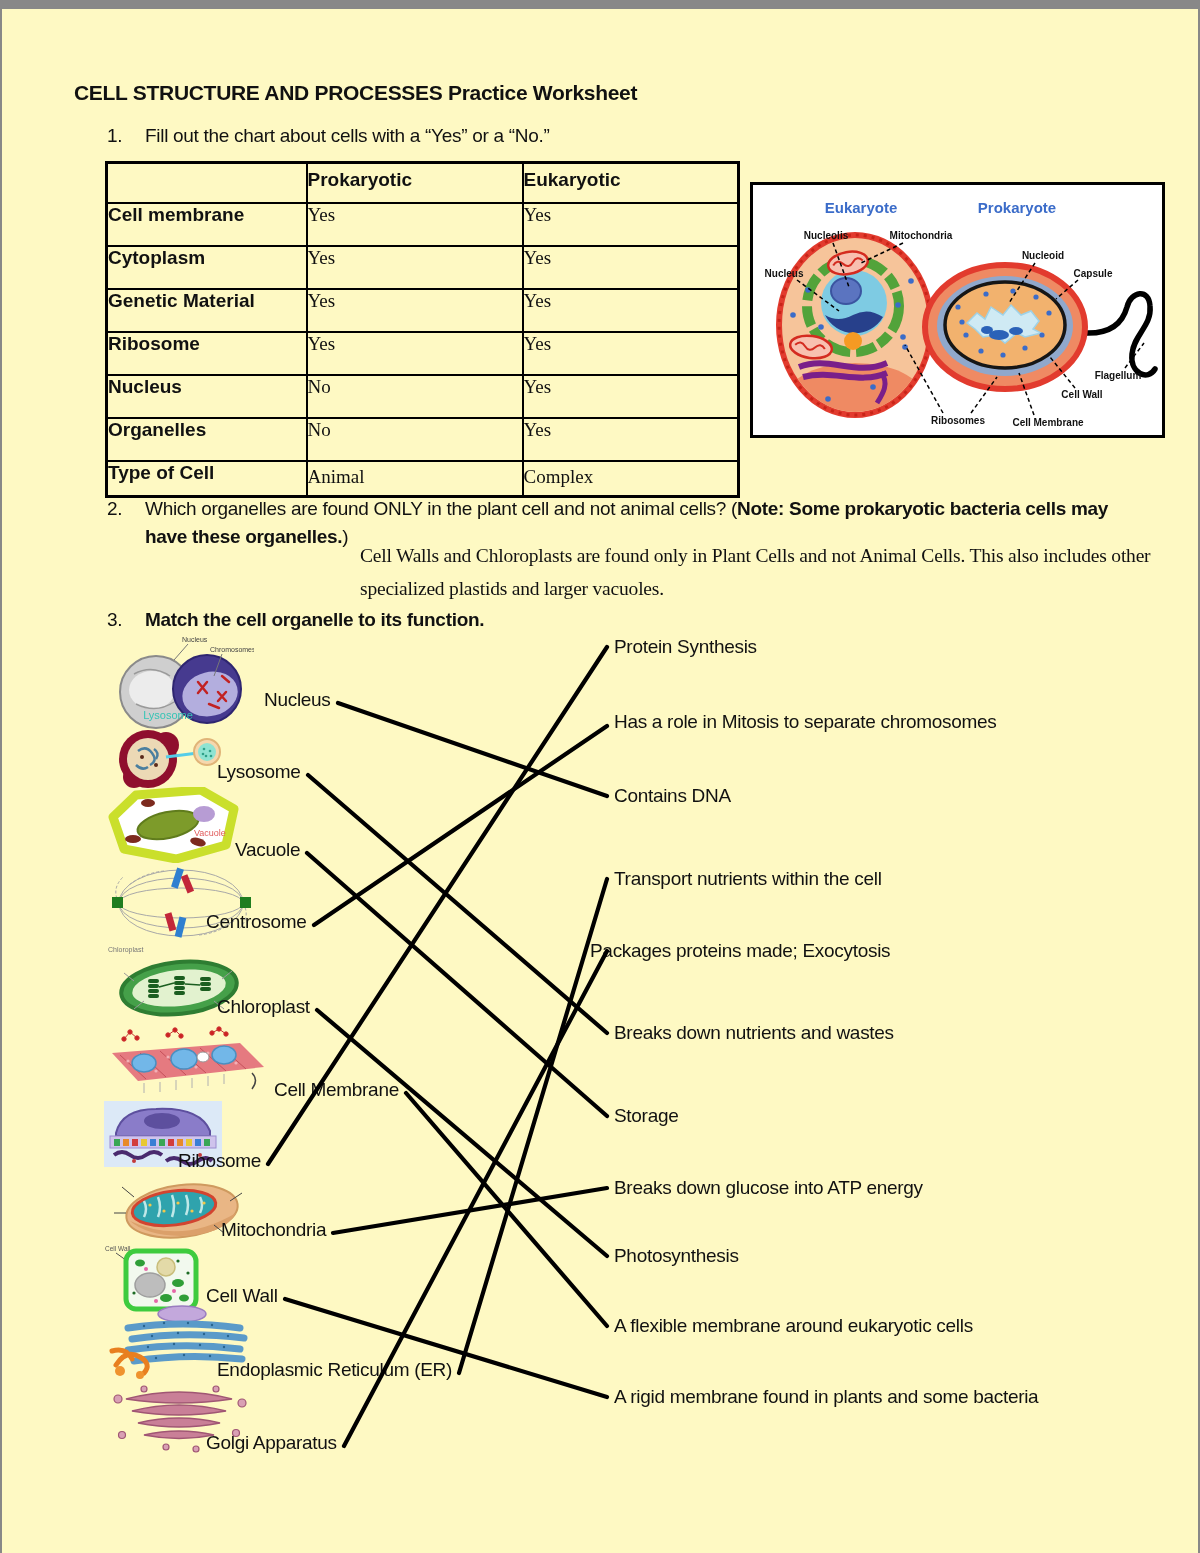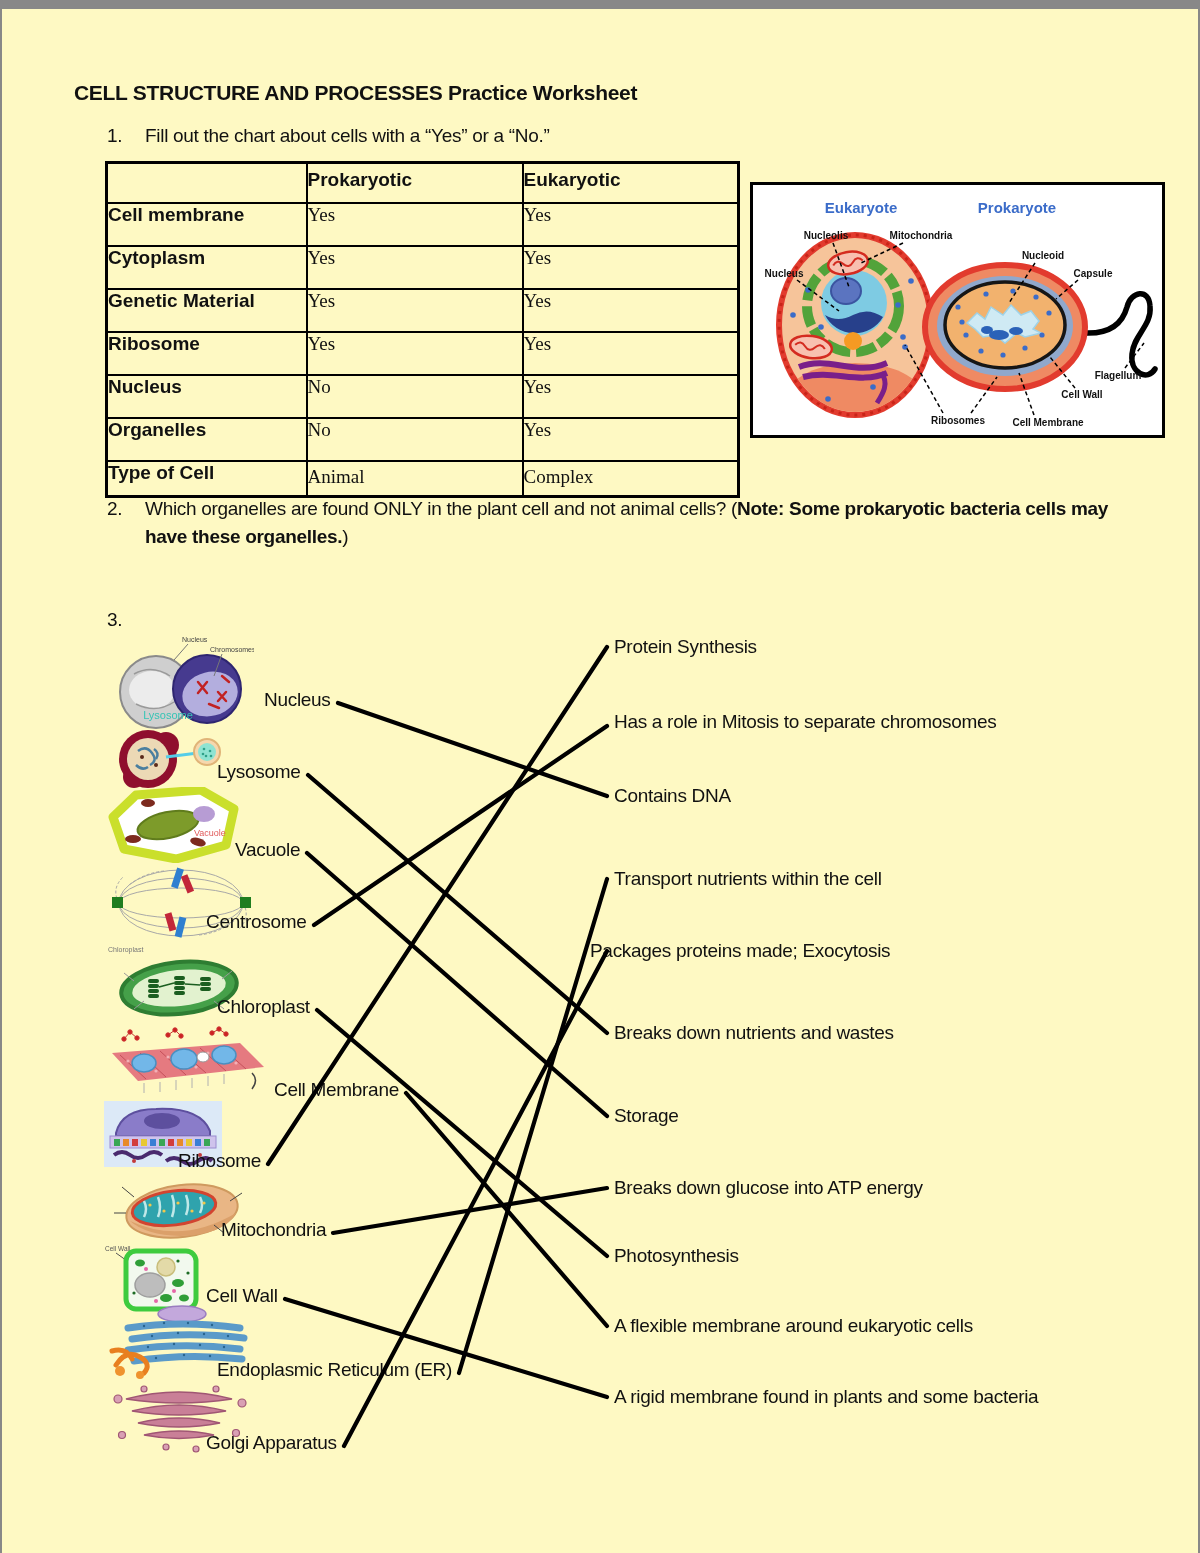--- a/index.html
+++ b/index.html
@@ -178,22 +178,24 @@
       <text class="dlab" x="365" y="194" text-anchor="middle">Flagellum</text>
       <text class="dlab" x="329" y="213" text-anchor="middle">Cell Wall</text>
       <text class="dlab" x="295" y="241" text-anchor="middle">Cell Membrane</text>
       <text class="dlab" x="205" y="239" text-anchor="middle">Ribosomes</text>
     </svg>
   </div>
 
   <span class="abs qnum" style="left:105px;top:489px;">2.</span>
   <div class="abs qtext" style="left:143px;top:489px;"><span>Which organelles are found ONLY in the plant cell and not animal cells? (</span><b>Note: Some prokaryotic bacteria cells may</b></div>
   <div class="abs qtext" style="left:143px;top:517px;"><b>have these organelles.</b><span>)</span></div>
+  <div class="abs serif" style="left:358px;top:530px;width:835px;font-size:19.5px;line-height:33px;letter-spacing:-0.2px;">Cell Walls and Chloroplasts are found only in Plant Cells and not Animal Cells. This also includes other specialized plastids and larger vacuoles.</div>
 
   <span class="abs qnum" style="left:105px;top:600px;">3.</span>
+  <span class="abs qtext" style="left:143px;top:600px;font-weight:bold;">Match the cell organelle to its function.</span>
 
   <svg class="thumb" style="left:112px;top:625px;" width="140" height="100" viewBox="0 0 140 100">
     <circle cx="42" cy="58" r="36" fill="#cfcfcf" stroke="#8a8a8a" stroke-width="2"></circle>
     <ellipse cx="38" cy="56" rx="23" ry="19" fill="#ececec"></ellipse>
     <path d="M20 40 q18 -10 36 2 M22 70 q20 10 38 -2" fill="none" stroke="#9a9a9a" stroke-width="1.5"></path>
     <circle cx="93" cy="55" r="34" fill="#463a8f" stroke="#2e2570" stroke-width="2"></circle>
     <ellipse cx="96" cy="60" rx="28" ry="22" fill="#b3aede" transform="rotate(-14 96 60)"></ellipse>
     <g stroke="#c22222" stroke-width="2.5" stroke-linecap="round">
       <path d="M84 48 l9 11 M93 48 l-9 11"></path>
         <path d="M104 58 l8 9 M112 58 l-8 9"></path>

